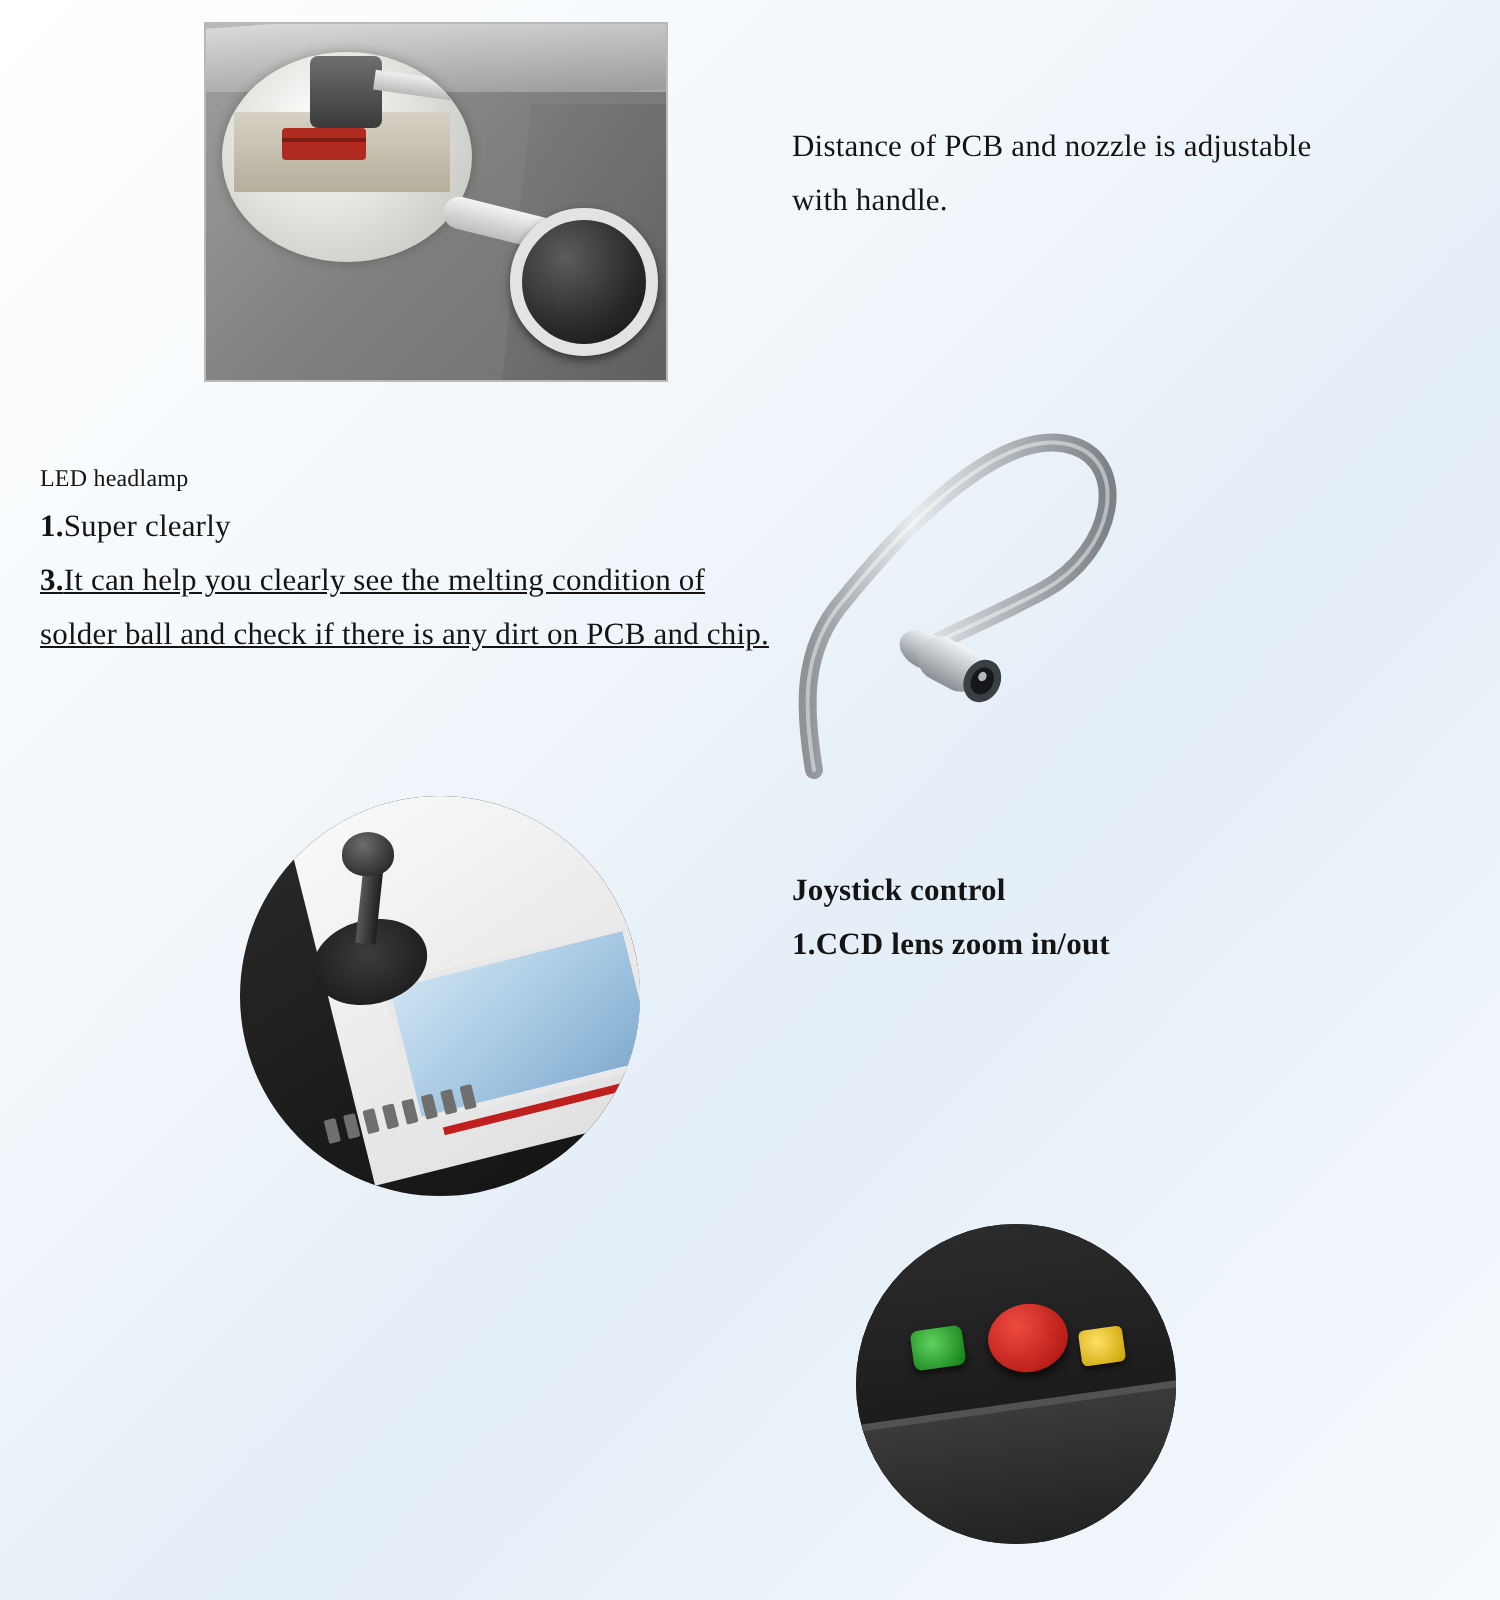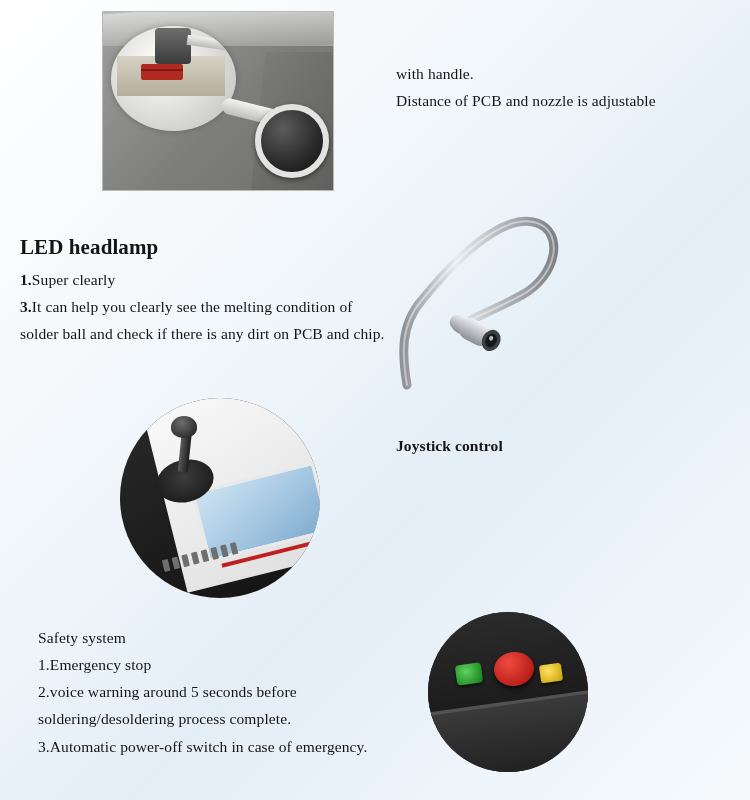--- a/index.html
+++ b/index.html
@@ -23,29 +23,29 @@
     position: absolute;
   }
   
   .txt {
     font-size: 15.5px;
     line-height: 1.75;
     color: #141414;
     letter-spacing: 0.1px;
   }
   .txt-bold-head {
-    font-weight: bold;
-    font-size: 21px;
+    font-weight: normal;
+    font-size: 12px;
     line-height: 1.75;
   }
   .num {
     font-weight: bold;
   }
   .line { white-space: nowrap; }
-  .wrapline { white-space: normal; }
+  .wrapline { white-space: normal; text-decoration: underline; }
 
   
   .photo {
     position: relative;
     overflow: hidden;
     background: #cfcfcf;
   }
   .photo-rect { border: 1px solid #b9b9b9; }
 
   
@@ -233,22 +233,22 @@
       <div class="pcb"></div>
       <div class="chip"></div>
       <div class="nozzle-head"></div>
       <div class="arm"></div>
     </div>
     <div class="handle-shaft"></div>
     <div class="handle-knob"></div>
   </div>
 
   <div class="block txt" id="text-distance">
+    <div class="line">Distance of PCB and nozzle is adjustable</div>
     <div class="line">with handle.</div>
-    <div class="line">Distance of PCB and nozzle is adjustable</div>
   </div>
 
   <div class="block txt" id="text-led">
     <div class="txt-bold-head">LED headlamp</div>
     <div class="line"><span class="num">1.</span><span>Super clearly</span></div>
     <div class="wrapline"><span class="num">3.</span><span>It can help you clearly see the melting condition of solder ball and check if there is any dirt on PCB and chip.</span></div>
   </div>
 
   <div class="block" id="photo-lamp">
     <svg width="225" height="185" viewBox="0 0 225 185">
@@ -294,28 +294,23 @@
         <i></i>
         <i></i>
         <i></i>
         <i></i>
       </div>
     </div>
   </div>
 
   <div class="block txt" id="text-joystick">
     <div class="line">Joystick control</div>
-  </div>
-
-  <div class="block txt" id="text-safety">
-    <div class="line">Safety system</div>
-    <div class="line">1.Emergency stop</div>
-    <div class="wrapline">2.voice warning around 5 seconds before soldering/desoldering process complete.</div>
-    <div class="line">3.Automatic power-off switch in case of  emergency.</div>
-  </div>
+    <div class="line">1.CCD lens zoom in/out</div>
+  </div>
+
 
   <div class="block" id="photo-estop">
     <div class="clip">
       <div class="surface-top"></div>
       <div class="edge"></div>
       <div class="surface-front"></div>
       <div class="btn-green"></div>
       <div class="btn-red"></div>
       <div class="btn-yellow"></div>
     </div>

